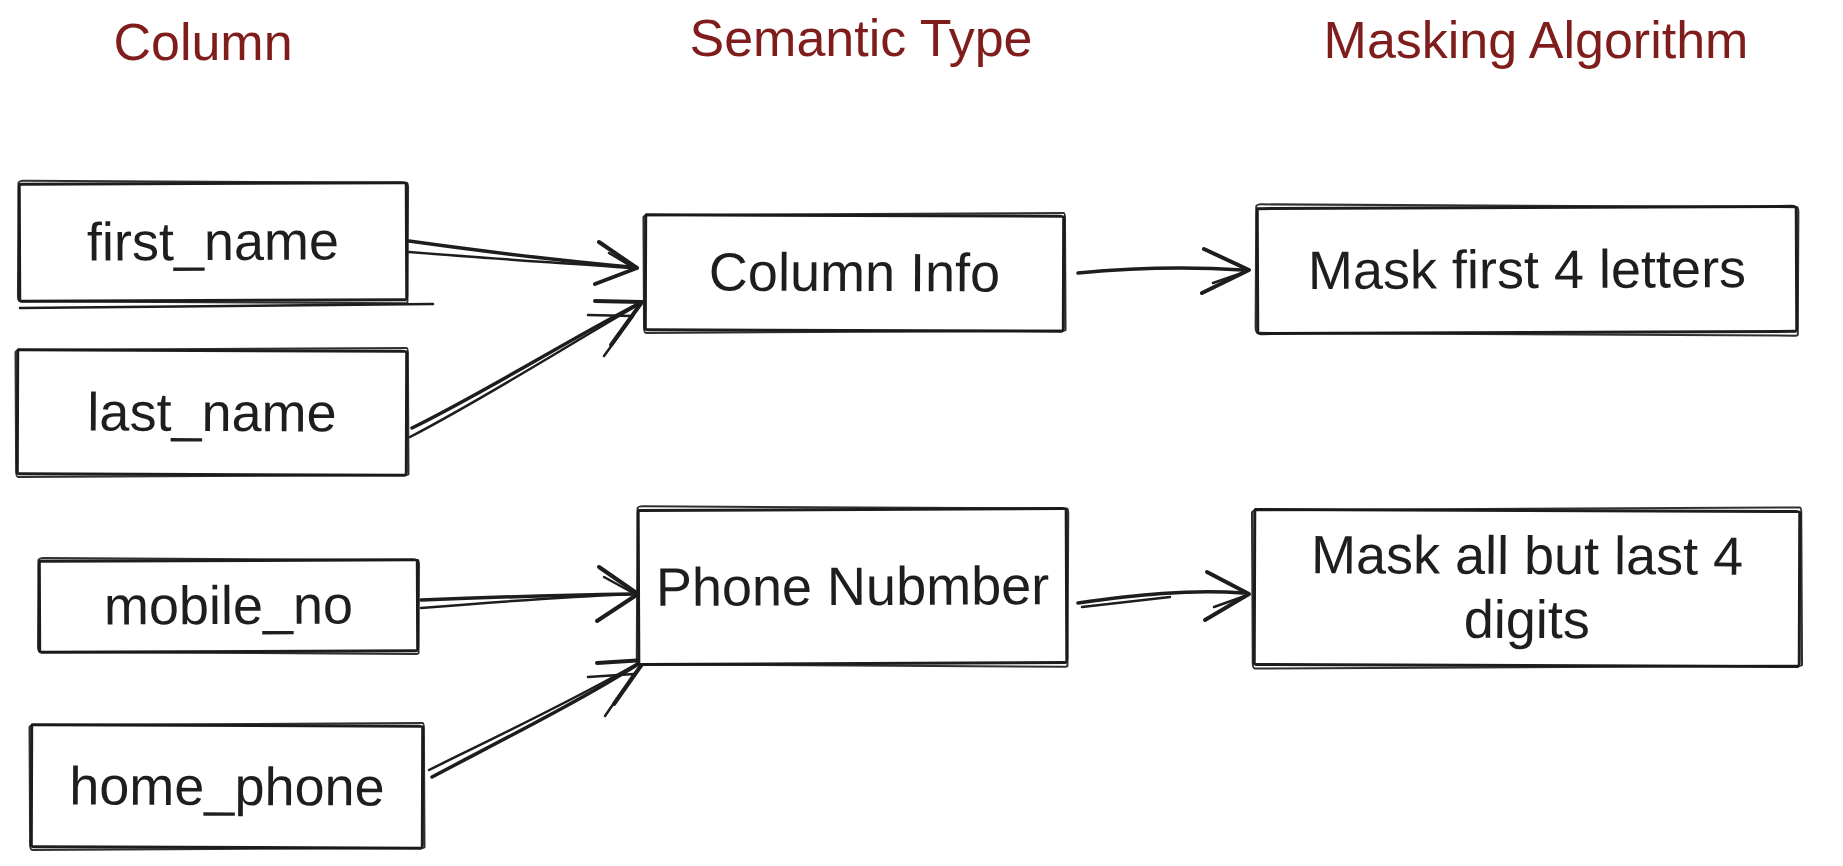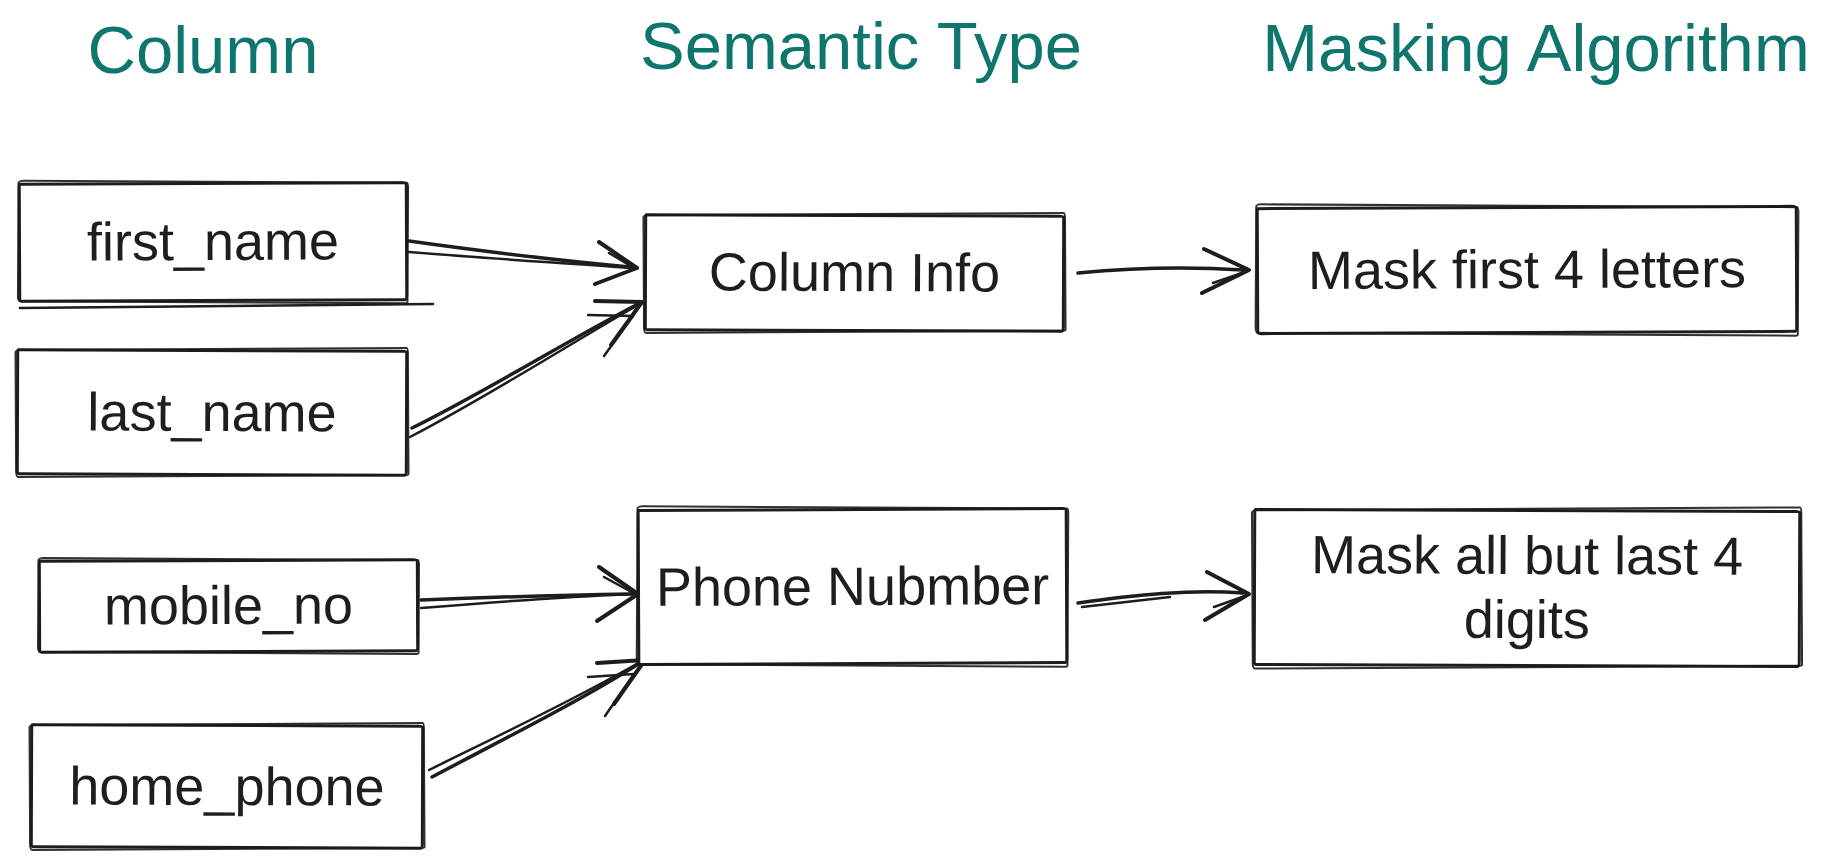--- a/index.html
+++ b/index.html
@@ -12,24 +12,24 @@
     width: 1843px;
     height: 866px;
     background: #ffffff;
     font-family: "Liberation Sans", sans-serif;
     color: #1e1e1e;
     overflow: hidden;
   }
   .hdr {
     position: absolute;
     transform: translateX(-50%);
-    font-size: 67px;
+    font-size: 52px;
     line-height: 1;
     white-space: nowrap;
-    color: #0f766e;
+    color: #7f1d1d;
     letter-spacing: 0px;
   }
   .arrows {
     position: absolute;
     left: 0; top: 0;
     width: 1843px;
     height: 866px;
     pointer-events: none;
   }
   .box {

